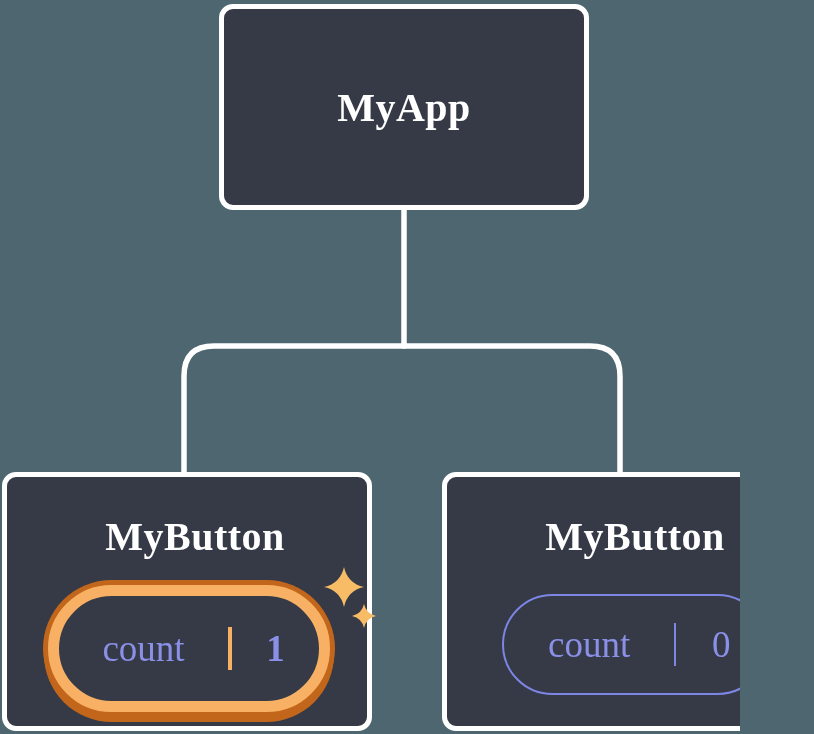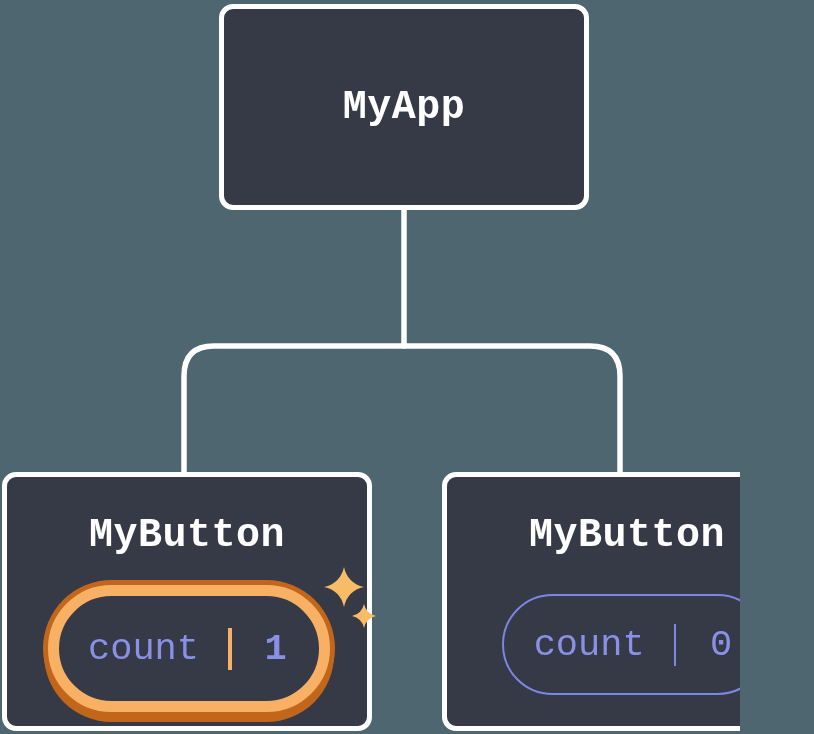--- a/index.html
+++ b/index.html
@@ -2,21 +2,21 @@
 <html><head>
 <meta charset="utf-8">
 <style>
   html, body { margin: 0; padding: 0; background: #4E666F; }
   .canvas {
     position: relative;
     width: 740px;
     height: 734px;
     background: #4E666F;
     overflow: hidden;
-    font-family: Liberation Mono, monospace;
+    font-family: Liberation Serif, serif;
   }
   .connectors {
     position: absolute;
     left: 0; top: 0;
   }
   .node {
     position: absolute;
     box-sizing: border-box;
     background: #353A46;
     border: 5px solid #FFFFFF;
@@ -33,20 +33,21 @@
     color: #FFFFFF;
     font-size: 40px;
     font-weight: 700;
     letter-spacing: 0.5px;
   }
   .child-title {
     position: absolute;
     left: 0; top: 36px;
     width: 100%;
     text-align: center;
+    padding-left: 8px;
   }
   .pill {
     position: absolute;
     box-sizing: border-box;
     border-radius: 999px;
     background: #353A46;
     display: flex;
     align-items: center;
     overflow: hidden;
   }

